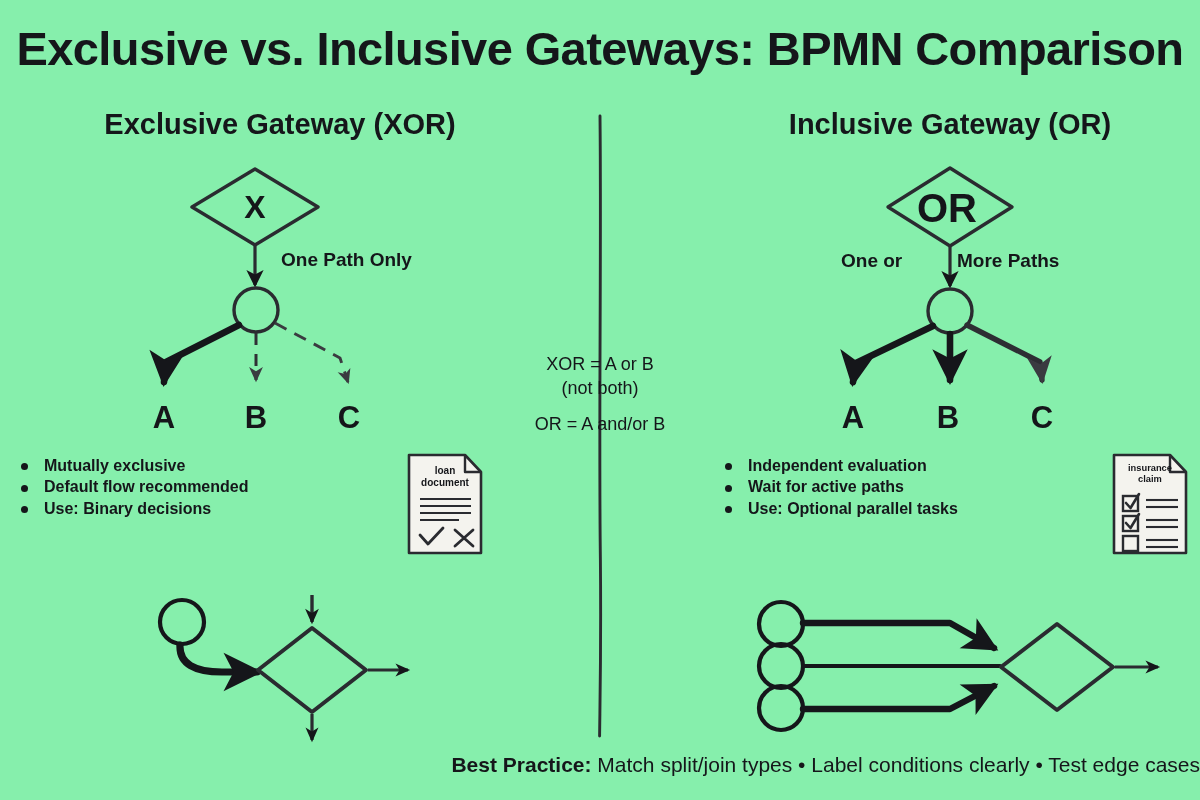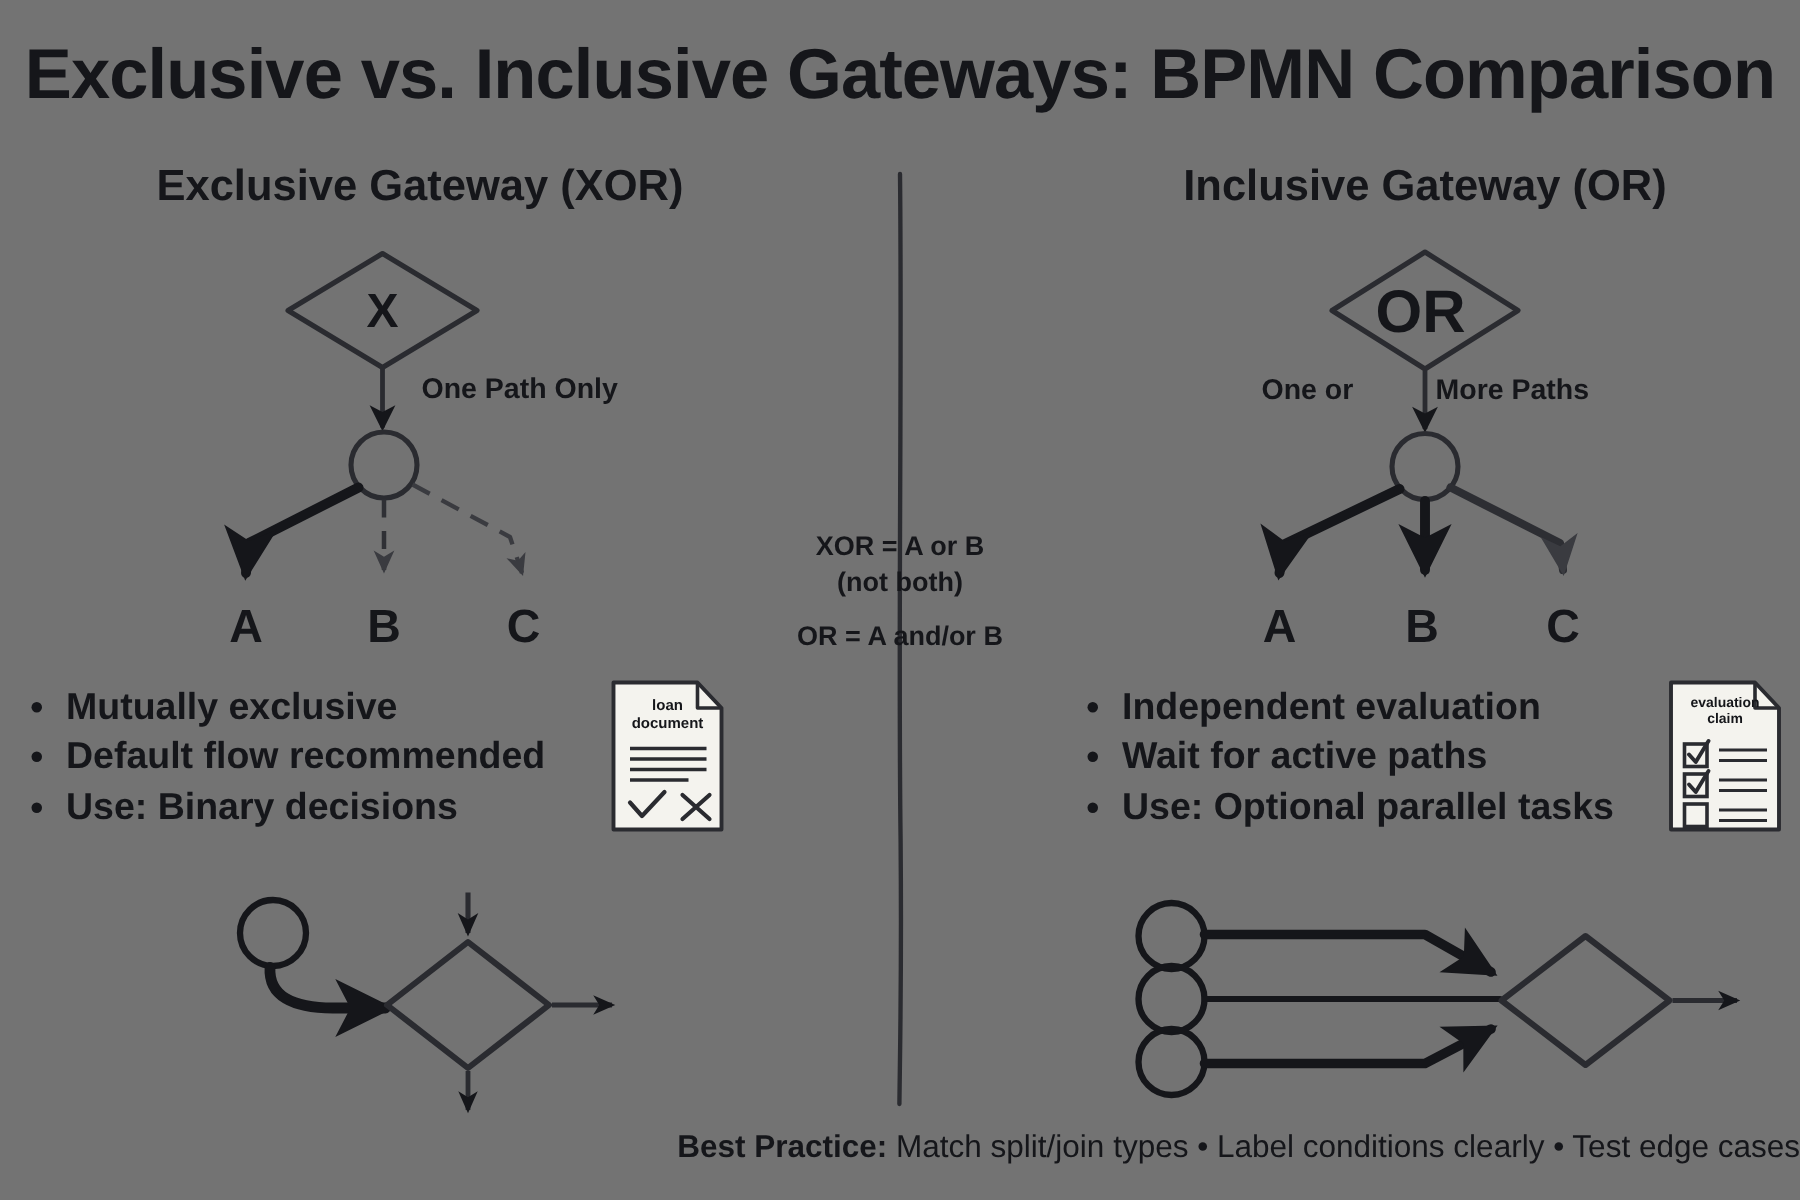--- a/index.html
+++ b/index.html
@@ -12,21 +12,21 @@
     height: 800px;
     font-family: "Liberation Sans", sans-serif;
     color: #15161a;
     overflow: hidden;
     position: relative;
   }
   #stage {
     position: relative;
     width: 1200px;
     height: 800px;
-    background: #737373;
+    background: #86efac;
   }
   .abs { position: absolute; }
 
   
   #title {
     left: 0; top: 24px;
     width: 1200px;
     text-align: center;
     font-size: 47px;
     font-weight: bold;
@@ -82,31 +82,31 @@
     width: 40px;
     white-space: nowrap;
   }
 
   
   #center-legend {
     left: 470px; top: 352px;
     width: 260px;
     text-align: center;
     font-size: 18px;
-    font-weight: bold;
+    font-weight: normal;
     line-height: 1.35;
   }
   #center-legend .l2 { margin-top: 11px; }
 
   
   .bullets {
     list-style: none;
     margin: 0;
     padding: 0;
-    font-size: 25px;
+    font-size: 16px;
     font-weight: bold;
     line-height: 1.33;
   }
   .bullets li {
     white-space: nowrap;
     padding-left: 26px;
     position: relative;
   }
   .bullets li .dot {
     position: absolute;
@@ -275,21 +275,21 @@
       <rect x="15" y="64" width="15" height="15" fill="none" stroke="#2a2b30" stroke-width="2.4"></rect>
       <path d="M 18 71 L 22.5 76 L 31 62" fill="none" stroke="#2a2b30" stroke-width="2.6" stroke-linecap="round" stroke-linejoin="round"></path>
       <line x1="38" y1="68" x2="70" y2="68" stroke="#2a2b30" stroke-width="2.1"></line>
       <line x1="38" y1="75" x2="70" y2="75" stroke="#2a2b30" stroke-width="2.1"></line>
 
       <rect x="15" y="84" width="15" height="15" fill="none" stroke="#2a2b30" stroke-width="2.4"></rect>
       <line x1="38" y1="88" x2="70" y2="88" stroke="#2a2b30" stroke-width="2.1"></line>
       <line x1="38" y1="95" x2="70" y2="95" stroke="#2a2b30" stroke-width="2.1"></line>
     </svg>
     <div class="doc-title">
-      <div>evaluation</div>
+      <div>insurance</div>
       <div>claim</div>
     </div>
   </div>
 
   <div class="abs" id="footer">
     <span class="bp">Best Practice:</span><span> Match split/join types • Label conditions clearly • Test edge cases</span>
   </div>
 
 </div>
 

